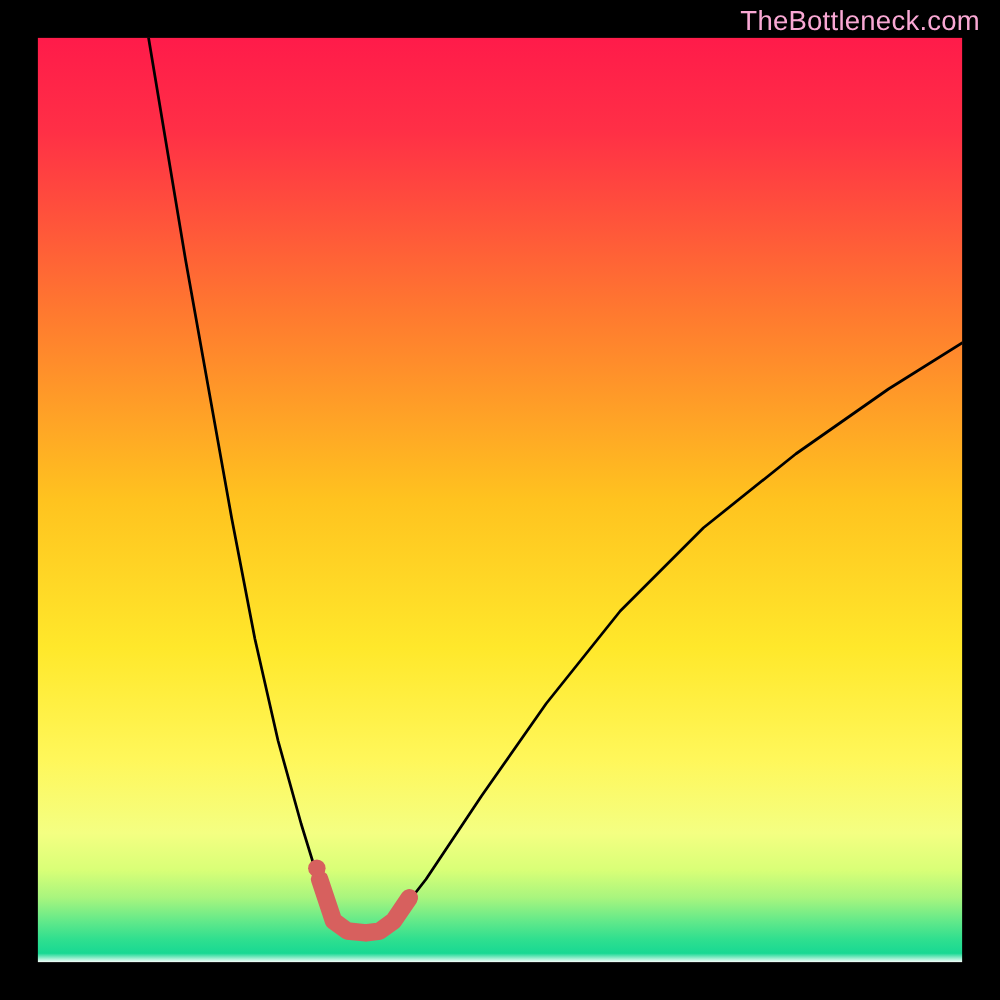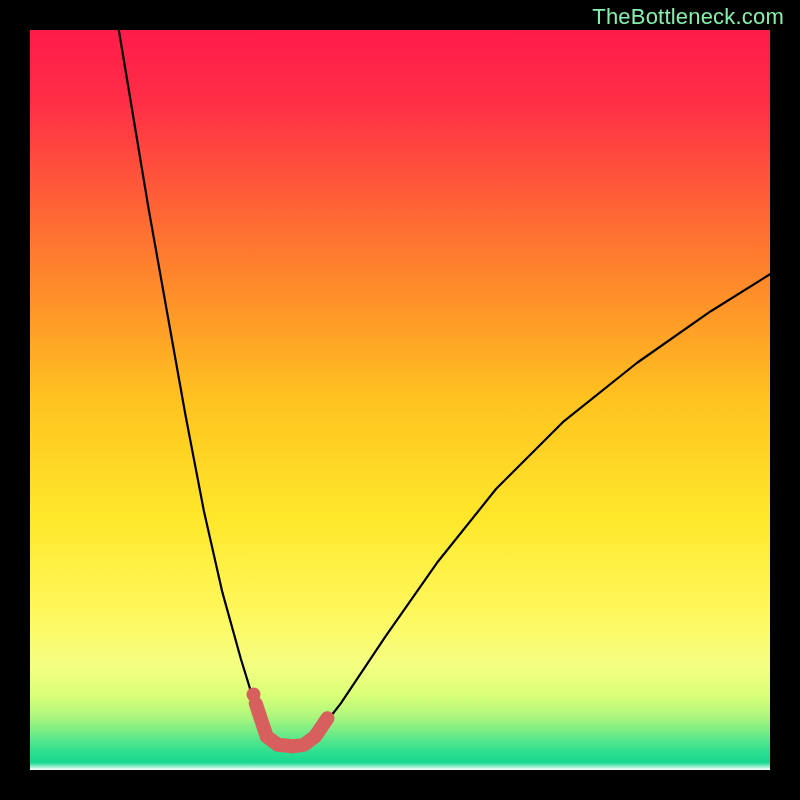--- a/index.html
+++ b/index.html
@@ -16,21 +16,21 @@
     position: relative;
     width: 800px;
     height: 800px;
     background: #000000;
   }
   .watermark {
     position: absolute;
     top: 4px;
     right: 16px;
     font-size: 22px;
-    color: #86efac;
+    color: #f9a8d4;
     letter-spacing: 0.2px;
     z-index: 3;
   }
   .plot-wrap {
     position: absolute;
     left: 30px;
     top: 30px;
     width: 740px;
     height: 740px;
     background: transparent;

